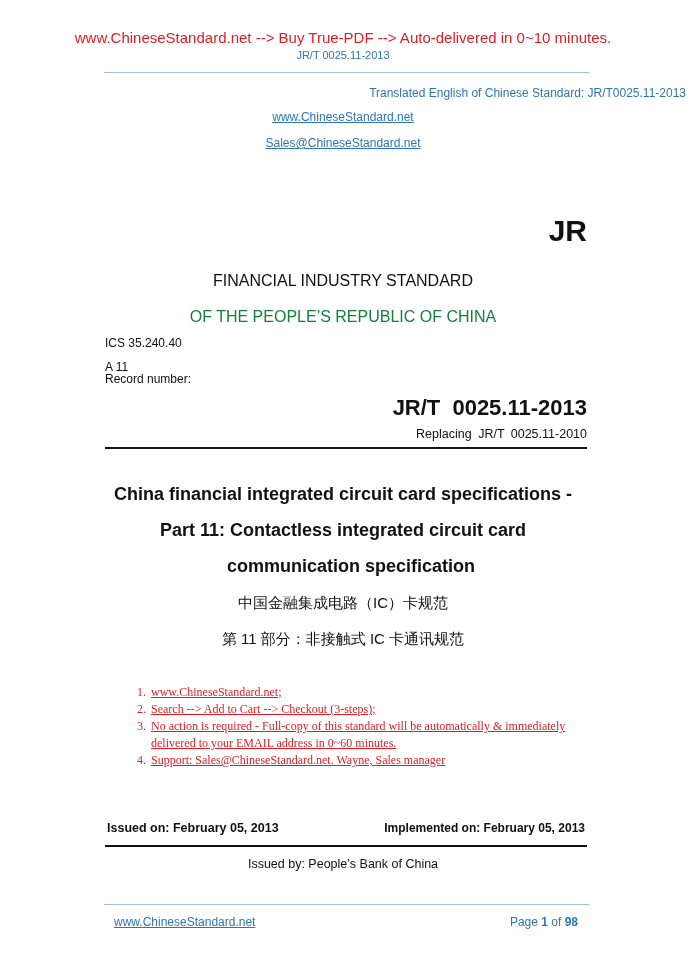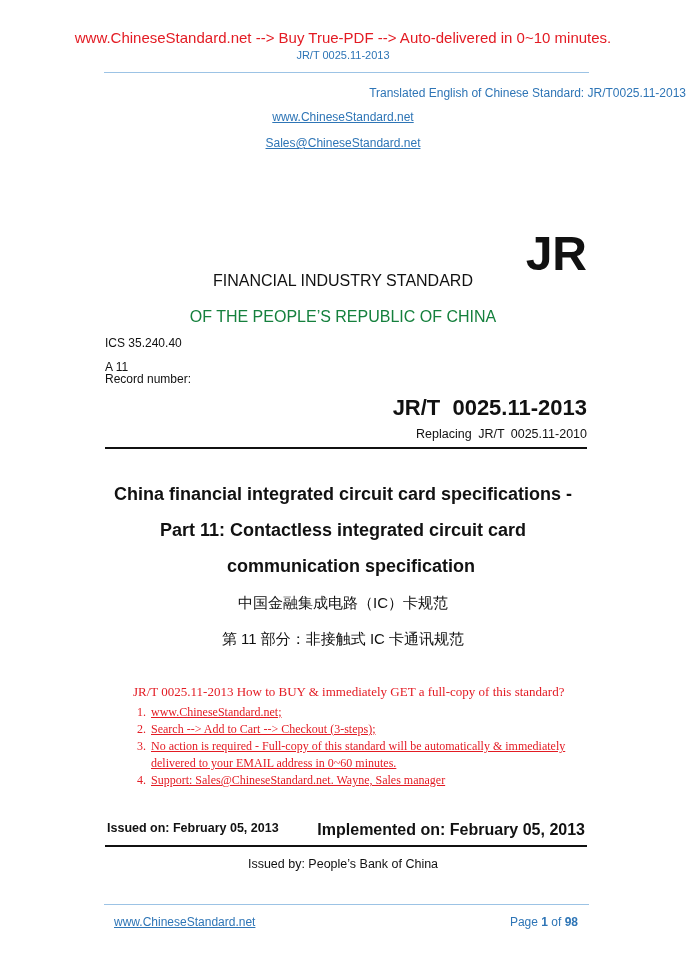--- a/index.html
+++ b/index.html
@@ -7,40 +7,40 @@
     body { position: relative; font-family: "Liberation Sans", sans-serif; color: #111111; }
     .abs { position: absolute; }
     .center { left: 0; width: 686px; text-align: center; }
     .banner { top: 29px; font-size: 15px; color: #e31b23; }
     .doc-code-top { top: 49px; font-size: 11px; color: #2e75b6; }
     .hr-top { top: 72px; left: 104px; width: 485px; height: 1px; background: #9cc3e5; }
     .translated { top: 86px; font-size: 12px; color: #2e75b6; text-align: right; }
     .link { color: #2e75b6; text-decoration: underline; }
     .site-link { top: 110px; font-size: 12px; }
     .email-link { top: 136px; font-size: 12px; }
-    .jr-logo { top: 214px; right: 106px; font-size: 48px; font-weight: bold; color: #111; margin-top: 12px; }
+    .jr-logo { top: 214px; right: 106px; font-size: 30px; font-weight: bold; color: #111; }
     .fin-ind { top: 272px; font-size: 16px; color: #111; }
     .prc { top: 308px; font-size: 16px; color: #15803d; }
     .meta { left: 105px; font-size: 12px; color: #111; }
     .meta1 { top: 336px; } .meta2 { top: 360px; } .meta3 { top: 372px; }
     .std-number { top: 395px; right: 106px; font-size: 22px; font-weight: bold; word-spacing: 6px; }
     .replacing { top: 427px; right: 106px; font-size: 12.5px; word-spacing: 3px; }
     .hr-main { top: 447px; left: 105px; width: 482px; height: 2px; background: #111; }
     .title-en { font-size: 18px; font-weight: bold; }
     .t1 { top: 484px; } .t2 { top: 520px; } .t3 { top: 556px; padding-left: 16px; }
     .title-zh { font-size: 15px; }
     .z1 { top: 594px; } .z2 { top: 630px; }
     .buy-box { left: 133px; top: 684px; width: 460px; font-family: "Liberation Serif", serif; color: #e31b23; }
     .buy-title { font-size: 13px; margin-bottom: 4px; }
     .buy-list { list-style: none; font-size: 12px; line-height: 17px; }
     .buy-list li { display: flex; }
     .buy-list .num { width: 18px; flex: none; text-align: left; padding-left: 4px; }
     .buy-list .txt { flex: 1; text-decoration: underline; }
     .issued-on { top: 821px; left: 107px; font-size: 12.5px; font-weight: bold; }
-    .implemented-on { top: 821px; right: 108px; font-size: 16px; font-weight: bold; }
+    .implemented-on { top: 821px; right: 108px; font-size: 12px; font-weight: bold; }
     .hr-issued { top: 845px; left: 105px; width: 482px; height: 2px; background: #111; }
     .issued-by { top: 857px; font-size: 12.5px; font-weight: normal; }
     .hr-footer { top: 904px; left: 104px; width: 485px; height: 1px; background: #9cc3e5; }
     .footer-link { top: 915px; left: 114px; font-size: 12px; }
     .page-num { top: 915px; right: 115px; font-size: 12px; color: #2e75b6; }
     .page-num b { font-weight: bold; }
   </style>
 </head>
 <body>
 
@@ -68,21 +68,20 @@
 <div class="abs replacing">Replacing  JR/T  0025.11-2010</div>
 <div class="abs hr-main"></div>
 
 <div class="abs center title-en t1">China financial integrated circuit card specifications -</div>
 <div class="abs center title-en t2">Part 11: Contactless integrated circuit card</div>
 <div class="abs center title-en t3">communication specification</div>
 <div class="abs center title-zh z1">中国金融集成电路（IC）卡规范</div>
 <div class="abs center title-zh z2">第 11 部分：非接触式 IC 卡通讯规范</div>
 
 <div class="abs buy-box">
-  <div class="buy-title">JR/T 0025.11-2013 How to BUY &amp; immediately GET a full-copy of this standard?</div>
   <ul class="buy-list">
     <li>
       <span class="num">1.</span>
       <span class="txt">www.ChineseStandard.net;</span>
     </li>
     <li>
       <span class="num">2.</span>
       <span class="txt">Search --&gt; Add to Cart --&gt; Checkout (3-steps);</span>
     </li>
     <li>

